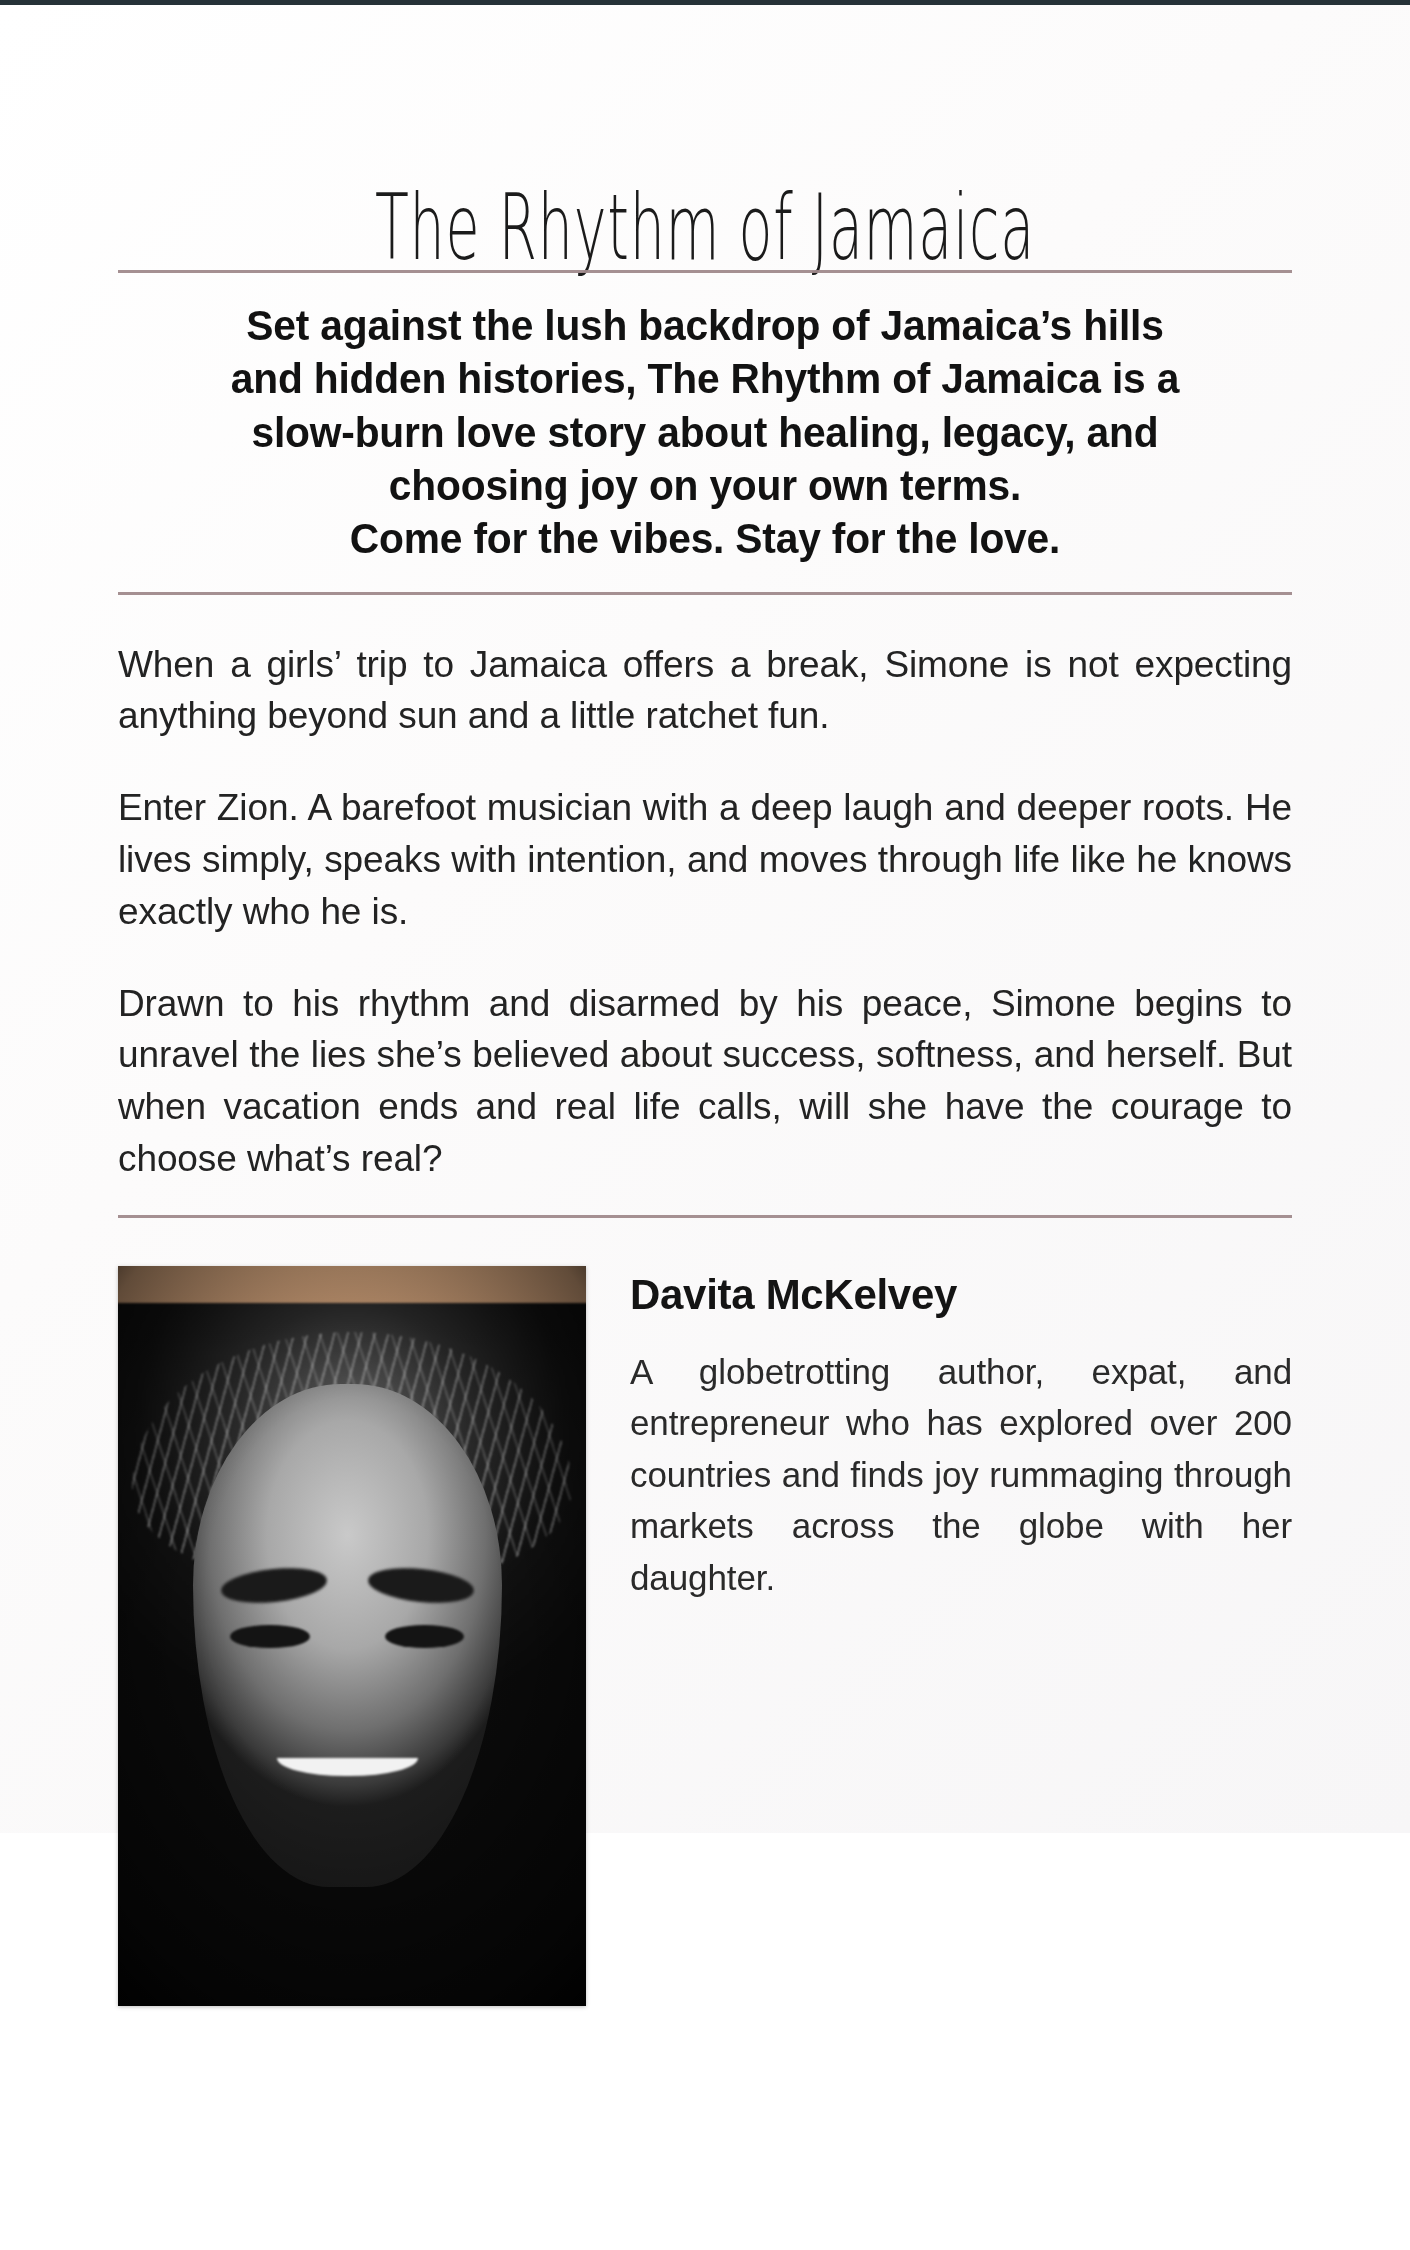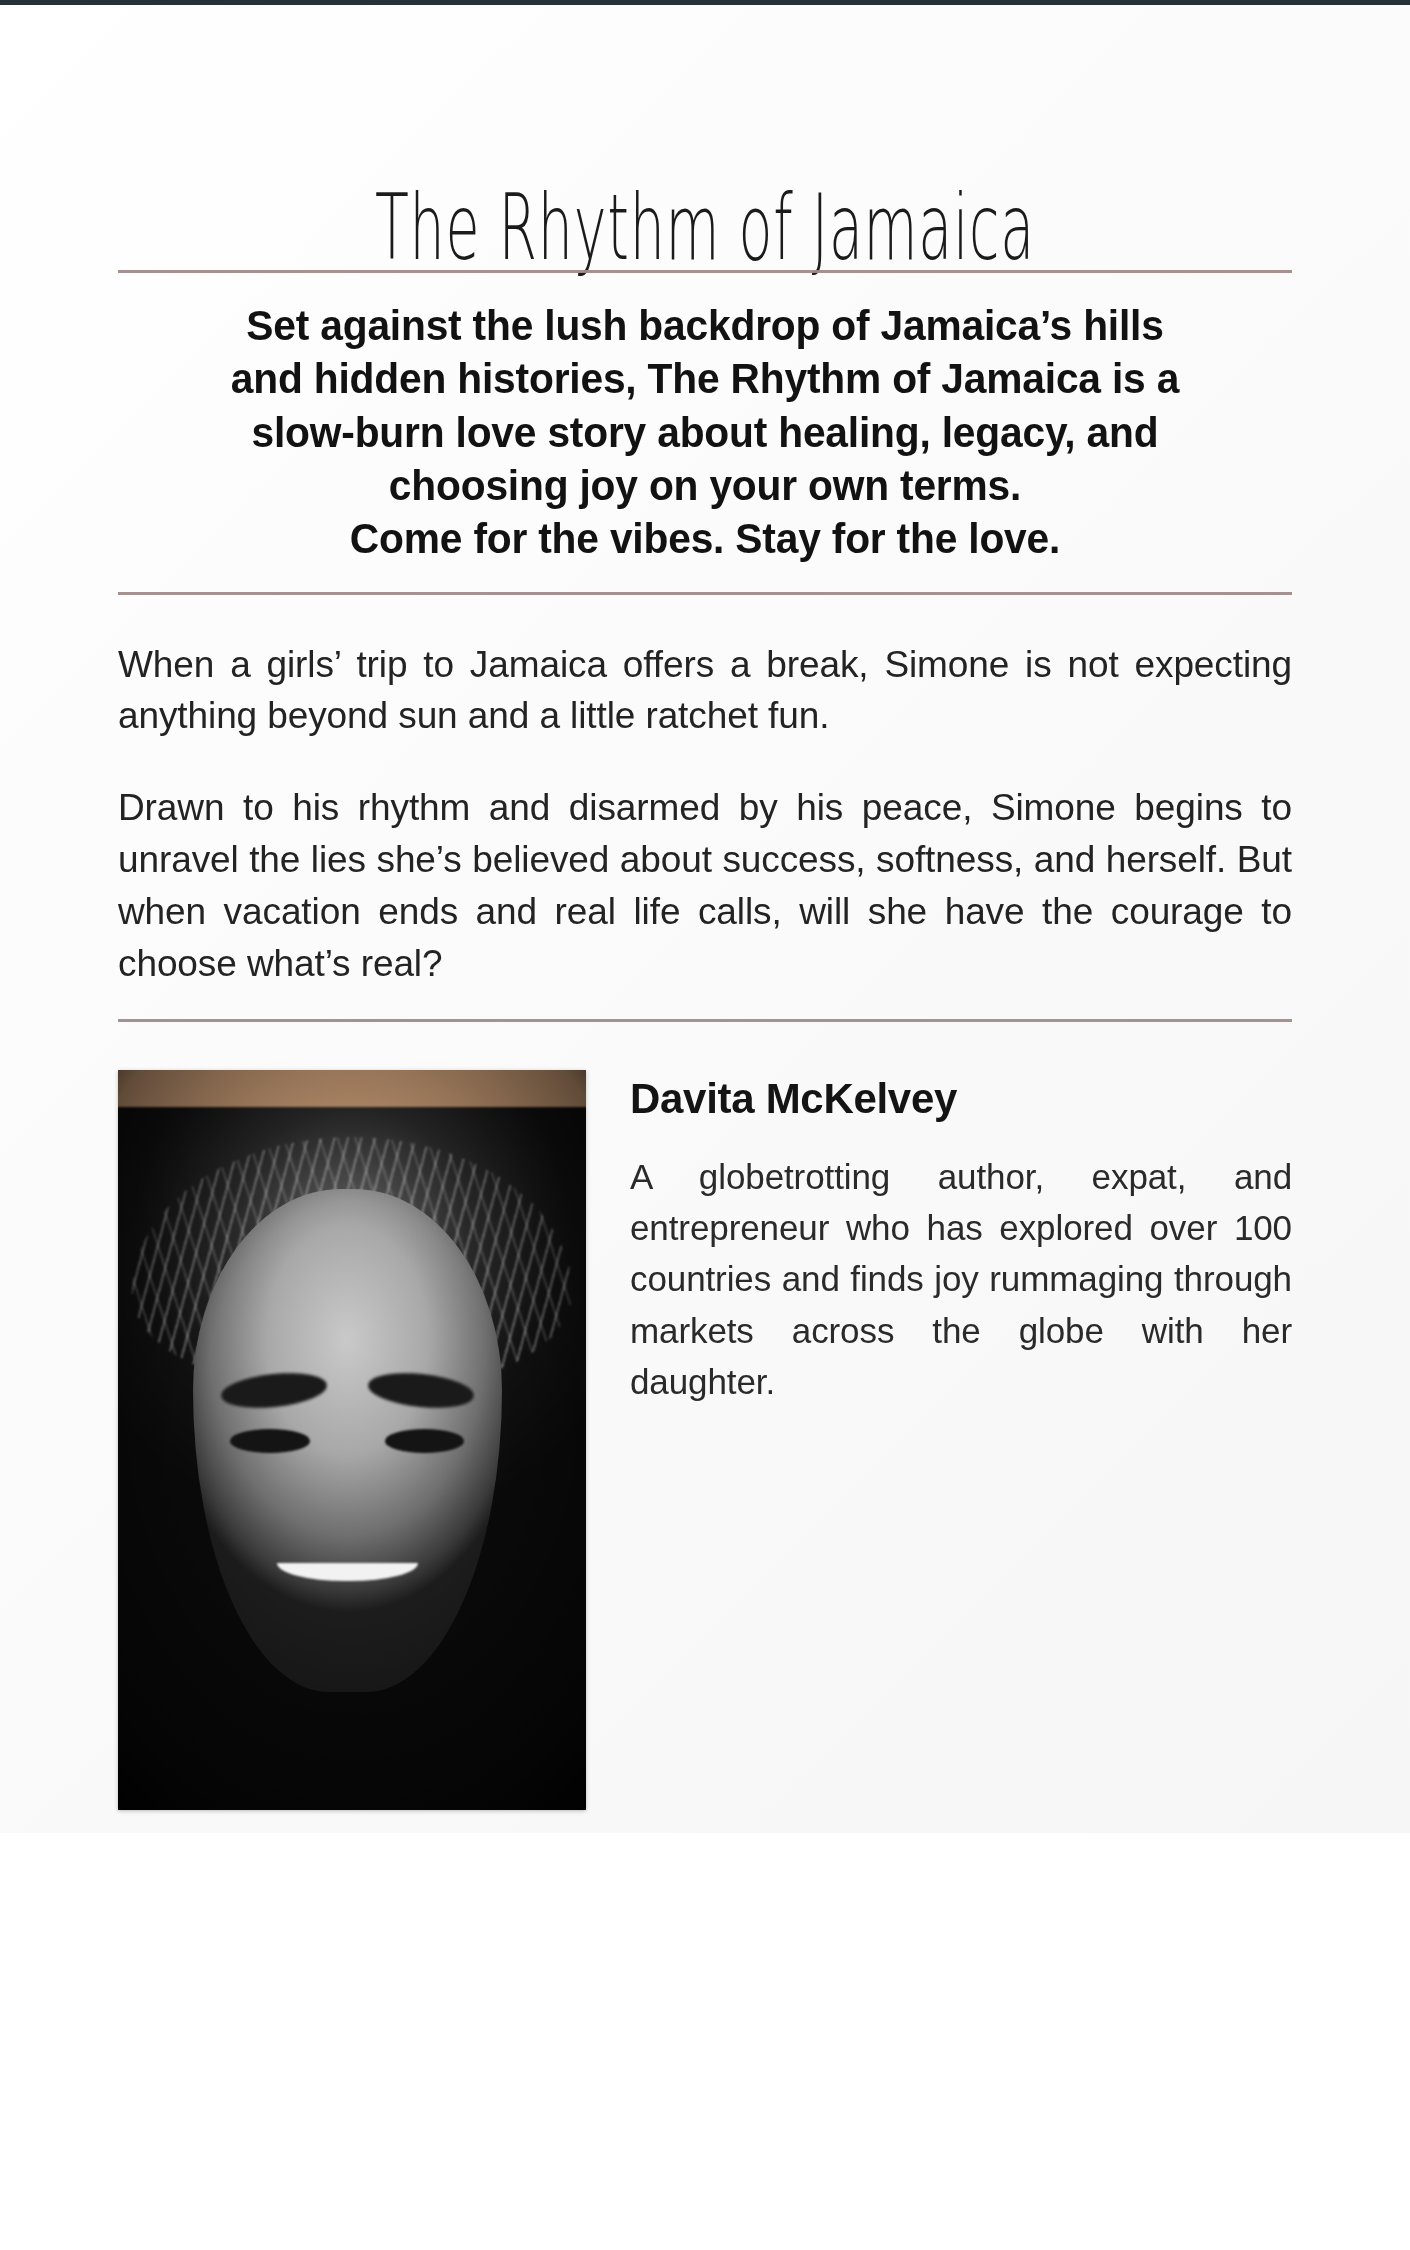--- a/index.html
+++ b/index.html
@@ -262,20 +262,21 @@
       <span class="line">and hidden histories, The Rhythm of Jamaica is a</span>
       <span class="line">slow-burn love story about healing, legacy, and</span>
       <span class="line">choosing joy on your own terms.</span>
       <span class="line">Come for the vibes. Stay for the love.</span>
     </div>
 
     <hr class="divider divider-2">
 
     <div class="synopsis">
       <p>When a girls’ trip to Jamaica offers a break, Simone is not expecting anything beyond sun and a little ratchet fun.</p>
+      <p>Enter Zion. A barefoot musician with a deep laugh and deeper roots. He lives simply, speaks with intention, and moves through life like he knows exactly who he is.</p>
       <p>Drawn to his rhythm and disarmed by his peace, Simone begins to unravel the lies she’s believed about success, softness, and herself. But when vacation ends and real life calls, will she have the courage to choose what’s real?</p>
     </div>
 
     <hr class="divider divider-3">
 
     <div class="author-block">
 
       <div class="author-photo">
         <div class="photo-backdrop"></div>
         <div class="photo-hair"></div>
@@ -287,19 +288,19 @@
         <div class="photo-eyes">
             <span></span>
             <span></span>
           </div>
         <div class="photo-smile"></div>
         <div class="photo-vignette"></div>
       </div>
 
       <div class="author-info">
         <h2 class="author-name">Davita McKelvey</h2>
-        <p class="author-bio">A globetrotting author, expat, and entrepreneur who has explored over 100 countries and finds joy rummaging through markets across the globe with her daughter.</p>
+        <p class="author-bio">A globetrotting author, expat, and entrepreneur who has explored over 200 countries and finds joy rummaging through markets across the globe with her daughter.</p>
       </div>
 
     </div>
 
   </div>
 </div>
 
 </body></html>

